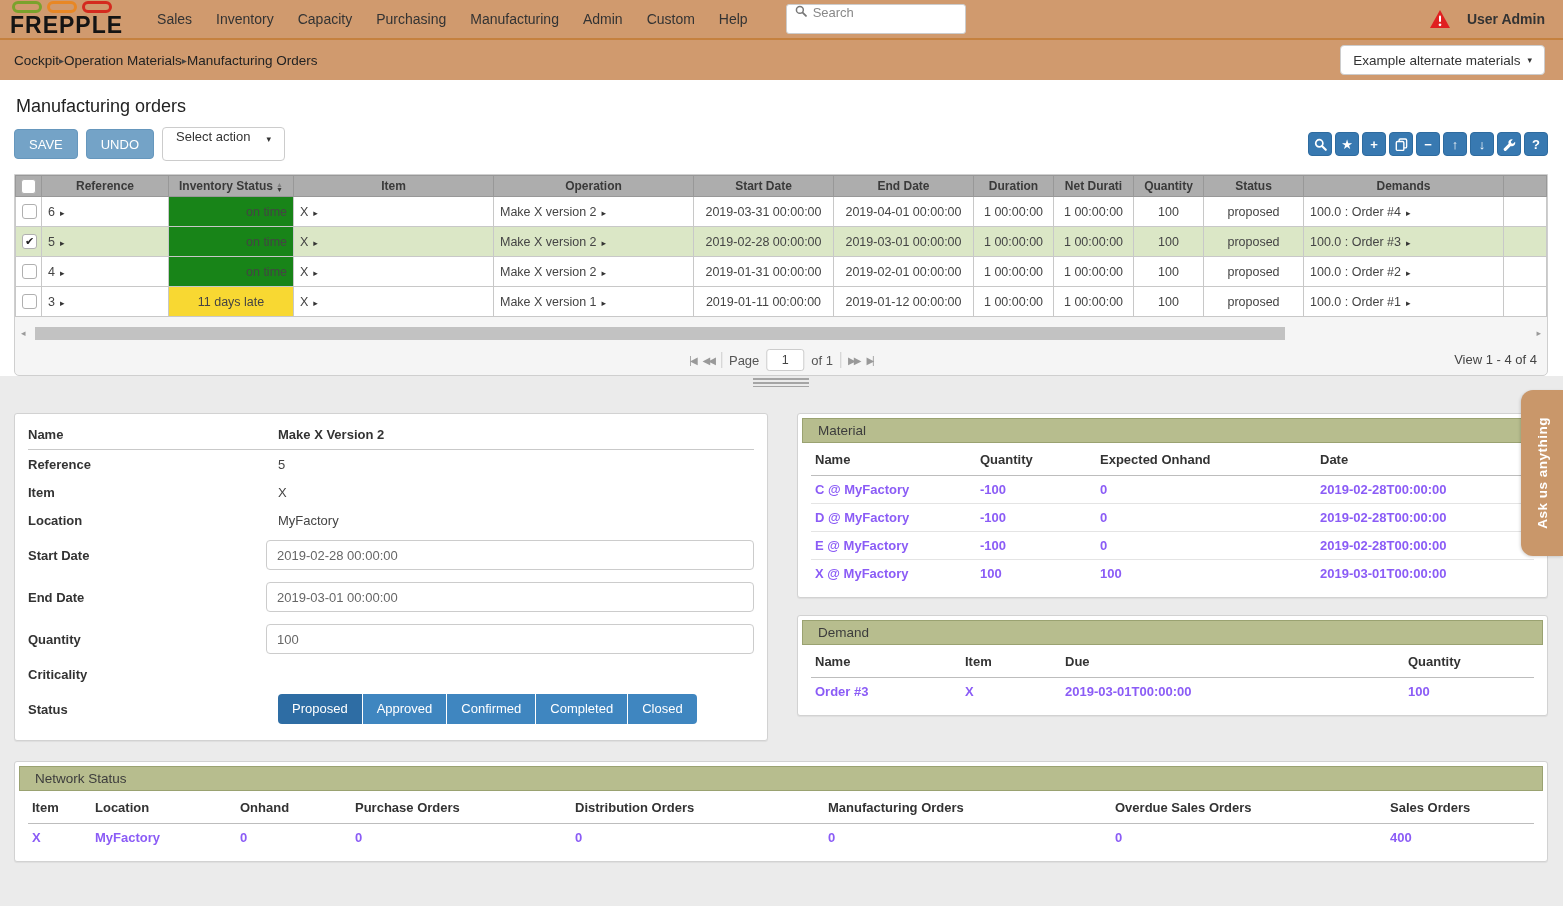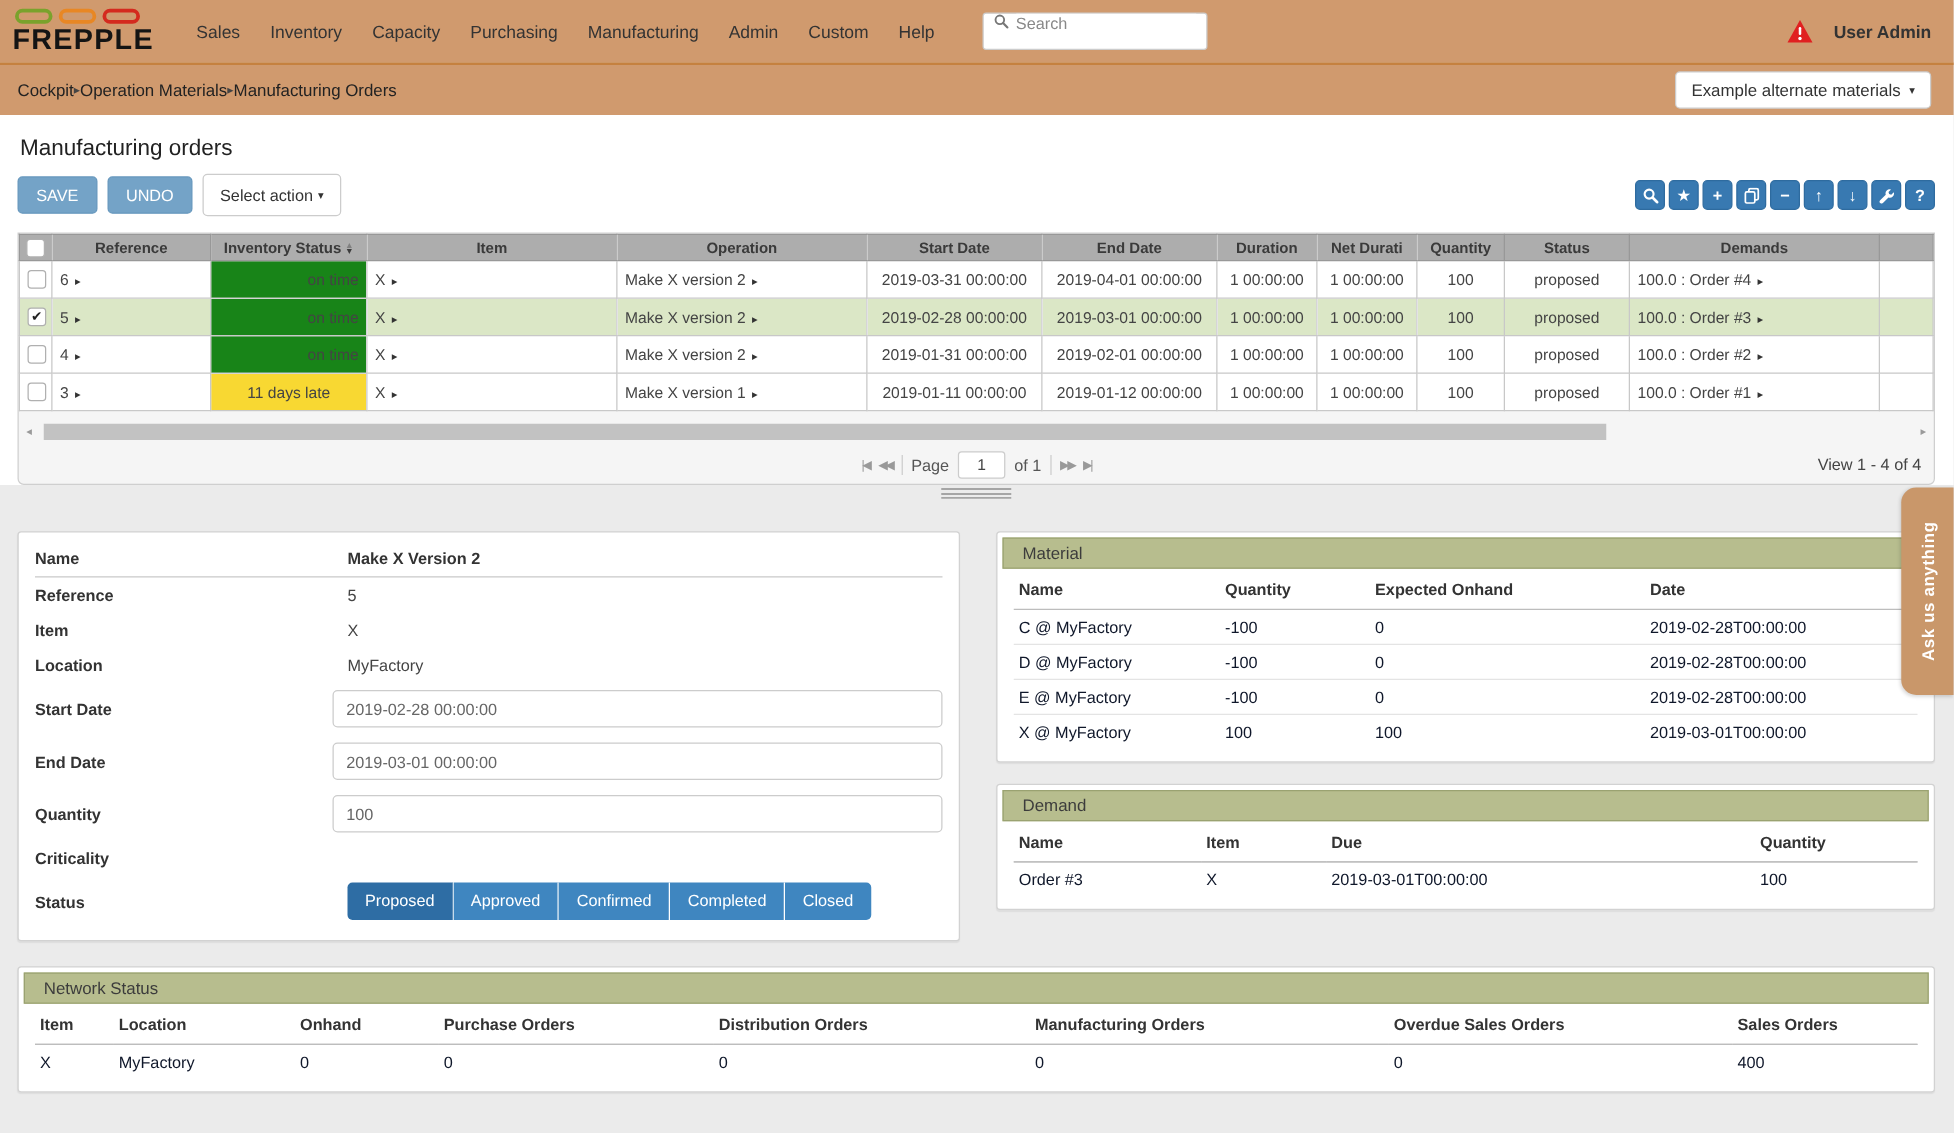--- a/index.html
+++ b/index.html
@@ -1,20 +1,20 @@
 <!DOCTYPE html>
 <html><head>
 <meta charset="utf-8">
 <style>
   * { margin:0; padding:0; box-sizing:border-box; }
   html,body { width:1563px; height:906px; font-family:"Liberation Sans","DejaVu Sans",sans-serif; background:#ebebeb; overflow:hidden; }
   body { position:relative; }
 
   
-  .navbar { height:50px; background:#d09a6e; display:flex; align-items:center; padding:0 18px 0 10px; }
+  .navbar { height:38px; background:#d09a6e; display:flex; align-items:center; padding:0 18px 0 10px; }
   .logo { display:flex; flex-direction:column; margin-right:22px; cursor:pointer; }
   .logo-pills { display:flex; gap:5px; margin:2px 0 0 2px; }
   .pill { width:30px; height:12px; border-radius:8px; border:3px solid; background:transparent; }
   .pill.g { border-color:#7aa22c; } .pill.o { border-color:#e88724; } .pill.r { border-color:#d42a1e; }
   .logo-text { font-size:23px; font-weight:bold; color:#141414; letter-spacing:1px; line-height:1.1; }
   .nav-menu { display:flex; align-items:center; }
   .nav-item { padding:0 12px; font-size:14px; color:#333; cursor:pointer; }
   .searchbox { margin-left:26px; width:180px; height:30px; background:#fff; border:1px solid #ccc; border-radius:3px; display:flex; align-items:flex-start; padding:0 8px; }
   .searchbox input { border:none; outline:none; width:100%; font-size:13px; color:#333; margin-left:6px; font-family:inherit; }
   .searchbox input::placeholder { color:#888; }
@@ -29,21 +29,21 @@
   .crumb .sep { font-size:10px; color:#444; }
   .crumb-right { margin-left:auto; }
   .ctx-btn { background:#fff; border:1px solid #ccc; border-radius:4px; height:30px; padding:0 12px; font-size:13.5px; color:#333; cursor:pointer; display:flex; align-items:center; gap:7px; }
   .ctx-btn .dn { font-size:9px; color:#333; }
 
   
   .content-top { background:#fff; padding:0 15px 0 14px; }
   .page-title { font-size:18px; color:#222; font-weight:400; padding:16px 0 10px 2px; }
   .actions-row { display:flex; align-items:center; margin-bottom:13px; }
   .btn-blue { background:#74a3c7; border:1px solid #6697bd; color:#fff; border-radius:4px; height:30px; padding:0 14px; font-size:13px; cursor:pointer; margin-right:8px; font-family:inherit; }
-  .btn-white { background:#fff; border:1px solid #ccc; color:#333; border-radius:4px; height:30px; padding:16px 13px; font-size:13px; cursor:pointer; display:flex; align-items:center; gap:4px; font-family:inherit; }
+  .btn-white { background:#fff; border:1px solid #ccc; color:#333; border-radius:4px; height:30px; padding:16px 13px; font-size:13px; cursor:pointer; display:flex; align-items:flex-end; gap:16px; font-family:inherit; }
   .btn-white .dn { font-size:9px; }
   .toolbar { margin-left:auto; display:flex; gap:3px; }
   .tbtn { width:24px; height:24px; background:#3879b1; border:1px solid #2e6b9f; border-radius:4px; color:#fff; font-size:13px; font-weight:bold; display:flex; align-items:center; justify-content:center; cursor:pointer; line-height:1; }
 
   
   .grid-wrap { border:1px solid #cfcfcf; border-radius:0 0 5px 5px; background:#f5f5f5; }
   table.grid { width:100%; border-collapse:collapse; table-layout:fixed; background:#fff; }
   table.grid th { background:#adadad; border:1px solid #989898; font-size:12px; color:#3a3a3a; height:21px; font-weight:bold; text-align:center; white-space:nowrap; overflow:hidden; cursor:pointer; padding:0 3px; }
   table.grid td { border:1px solid #c8c8c8; font-size:12.5px; color:#444; height:30px; padding:0 6px; white-space:nowrap; overflow:hidden; background:#fff; }
   tr.sel-row td { background:#dbe7c6; }
@@ -88,21 +88,21 @@
   .mo-input { width:488px; height:30px; border:1px solid #ccc; border-radius:4px; padding:0 10px; font-size:13px; color:#666; font-family:inherit; }
   .status-group { display:flex; }
   .status-btn { background:#3f86c0; color:#fff; font-size:13px; height:30px; line-height:30px; padding:0 14px; cursor:pointer; border-right:1px solid #fff; }
   .status-btn:first-child { border-radius:4px 0 0 4px; }
   .status-btn:last-child { border-radius:0 4px 4px 0; border-right:none; }
   .status-btn.on { background:#2e6da4; }
 
   
   table.mini { width:100%; border-collapse:collapse; }
   table.mini th { text-align:left; font-size:13px; color:#333; font-weight:bold; height:30px; border-bottom:1px solid #bdbdbd; padding:0 4px; }
-  table.mini td { font-size:13px; color:#0f172a; height:28px; border-bottom:1px solid #e4e4e4; padding:0 4px; }
+  table.mini td { font-size:13px; color:#8b5cf6; height:28px; border-bottom:1px solid #e4e4e4; padding:0 4px;font-weight:bold; }
   table.mini tr:last-child td { border-bottom:none; }
   .gap { height:17px; }
   .net-panel { margin-top:20px; }
 
   
   .ask-tab { position:absolute; right:0; top:390px; width:42px; height:166px; background:#c9976a; border-radius:12px 0 0 12px; display:flex; align-items:center; justify-content:center; cursor:pointer; box-shadow:-1px 1px 3px rgba(0,0,0,.15); }
   .ask-tab span { writing-mode:vertical-rl; transform:rotate(180deg); color:#fff; font-size:13.5px; font-weight:bold; letter-spacing:.5px; }
 </style>
 </head>
 <body>

